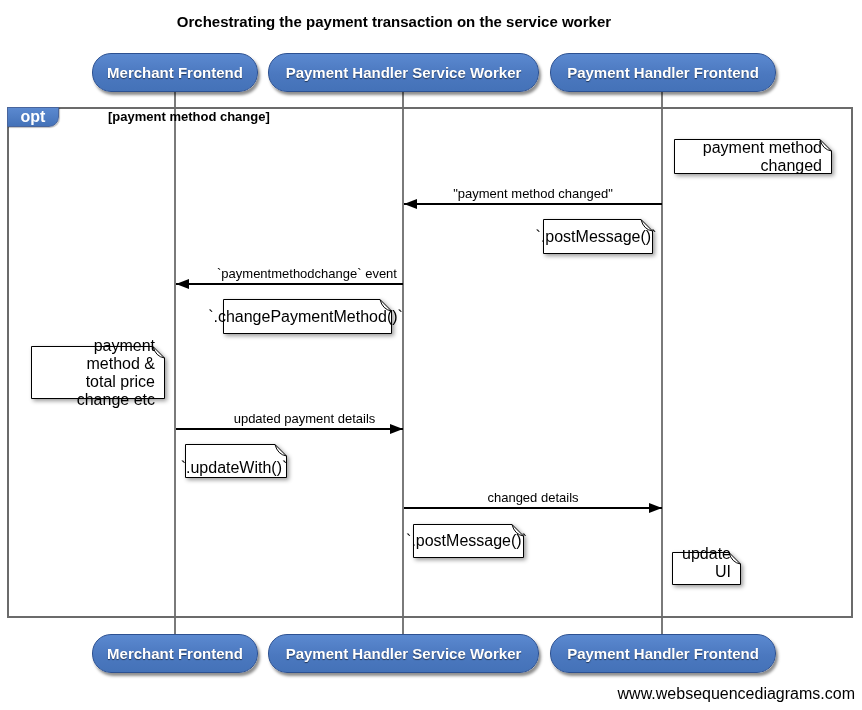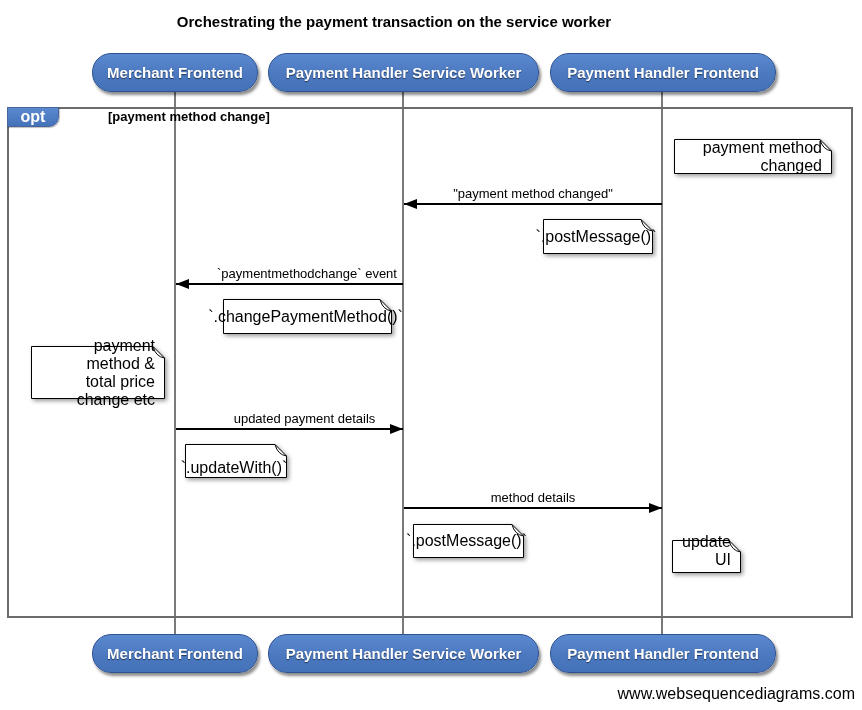--- a/index.html
+++ b/index.html
@@ -93,21 +93,21 @@
   <div class="arrowhead left" style="left:404px;top:199px"></div>
 
   <div class="msg-label" style="left:176px;top:266px;width:262px">`paymentmethodchange` event</div>
   <div class="msg-line" style="left:176px;top:283px;width:227px"></div>
   <div class="arrowhead left" style="left:176px;top:279px"></div>
 
   <div class="msg-label" style="left:176px;top:411px;width:257px">updated payment details</div>
   <div class="msg-line" style="left:176px;top:428px;width:227px"></div>
   <div class="arrowhead right" style="left:390px;top:424px"></div>
 
-  <div class="msg-label" style="left:404px;top:490px;width:258px">method details</div>
+  <div class="msg-label" style="left:404px;top:490px;width:258px">changed details</div>
   <div class="msg-line" style="left:404px;top:507px;width:258px"></div>
   <div class="arrowhead right" style="left:649px;top:503px"></div>
 
   <div class="note" style="left:674px;top:139px;width:158px;height:35px">
       <svg width="158" height="35" viewBox="0 0 158 35">
         <path d="M0.5,0.5 L146,0.5 L157.5,12 L157.5,34.5 L0.5,34.5 Z" fill="#ffffff" stroke="#000000" stroke-width="1"></path>
         <path d="M146,0.5 Q148.5,10.5 157.5,12" fill="none" stroke="#000000" stroke-width="1"></path>
       </svg>
     <span class="note-text">payment method changed</span>
   </div>
@@ -140,21 +140,21 @@
       </svg>
     <span class="note-text">`.updateWith()`</span>
   </div>
   <div class="note" style="left:413px;top:524px;width:111px;height:34px">
       <svg width="111" height="34" viewBox="0 0 111 34">
         <path d="M0.5,0.5 L99,0.5 L110.5,12 L110.5,33.5 L0.5,33.5 Z" fill="#ffffff" stroke="#000000" stroke-width="1"></path>
         <path d="M99,0.5 Q101.5,10.5 110.5,12" fill="none" stroke="#000000" stroke-width="1"></path>
       </svg>
     <span class="note-text">`.postMessage()`</span>
   </div>
-  <div class="note" style="left:672px;top:540px;width:69px;height:21px">
+  <div class="note" style="left:672px;top:552px;width:69px;height:21px">
       <svg width="69" height="33" viewBox="0 0 69 33">
         <path d="M0.5,0.5 L57,0.5 L68.5,12 L68.5,32.5 L0.5,32.5 Z" fill="#ffffff" stroke="#000000" stroke-width="1"></path>
         <path d="M57,0.5 Q59.5,10.5 68.5,12" fill="none" stroke="#000000" stroke-width="1"></path>
       </svg>
     <span class="note-text">update UI</span>
   </div>
 
   <div class="actor" style="left:92px;top:634px;width:166px">
     <span>Merchant Frontend</span>
   </div>

